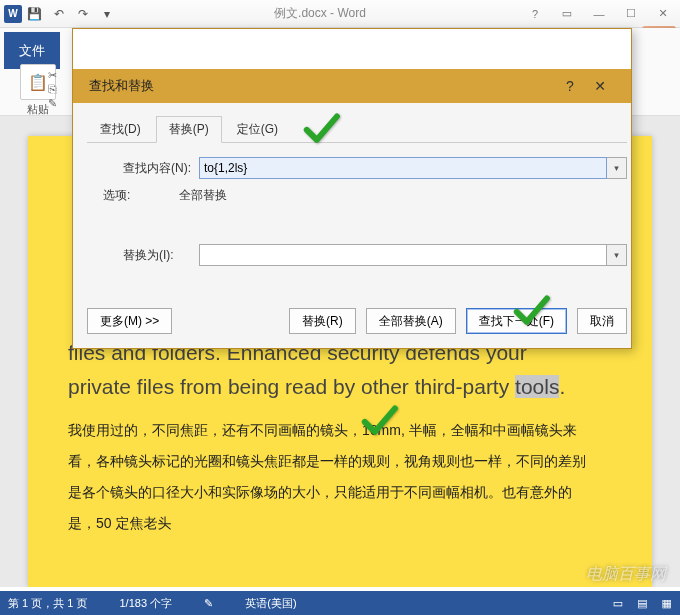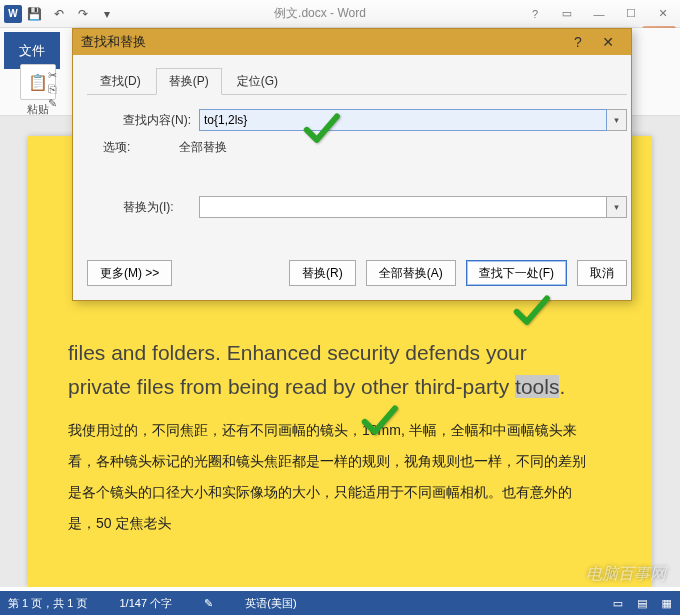--- a/index.html
+++ b/index.html
@@ -22,21 +22,21 @@
 .clipboard-group .grp { margin-top: 6px; color: #888; font-size: 10px; }
 .mini-icons { position: absolute; left: 48px; top: 40px; font-size: 11px; color: #666; line-height: 14px; }
 
 .page { position: absolute; top: 116px; left: 0; right: 0; bottom: 28px; background: #e9e9e9; padding: 20px 28px 0 28px; overflow: hidden; }
 .sheet { background: #fde047; width: 100%; height: 100%; padding: 200px 60px 30px 40px; box-shadow: 0 0 6px rgba(0,0,0,.2); font-size: 21px; color: #333; line-height: 1.6; }
 .sheet .english { color: #444; }
 .sheet .hl { background: #c8c8c8; }
 .sheet .chinese { font-size: 14px; color: #222; line-height: 2.2; margin-top: 12px; }
 
 .dialog { position: absolute; top: 28px; left: 72px; width: 560px; background: #fff; border: 1px solid #b88a28; box-shadow: 3px 3px 10px rgba(0,0,0,.25); z-index: 50; }
-.dlg-title { height: 26px; background: #d6a33a; display: flex; align-items: center; padding: 0 8px; color: #fff; font-size: 13px; }
+.dlg-title { height: 34px; background: #d6a33a; display: flex; align-items: center; padding: 0 16px; color: #fff; font-size: 13px; margin-top: 40px; }
 .dlg-title .t { flex: 1; color: #222; }
 .dlg-title .dbtn { width: 30px; height: 24px; display: flex; align-items: center; justify-content: center; color: #333; font-size: 14px; cursor: pointer; }
 .dlg-body { background: #f5f5f5; padding: 12px 4px 14px 14px; }
 .tabs { display: flex; gap: 2px; margin-bottom: 14px; border-bottom: 1px solid #ccc; }
 .tab { padding: 4px 12px; font-size: 12px; color: #333; border: 1px solid transparent; border-bottom: none; cursor: pointer; position: relative; top: 1px; }
 .tab.active { background: #f5f5f5; border-color: #ccc; border-bottom: 1px solid #f5f5f5; }
 .form-row { display: flex; align-items: center; margin-bottom: 8px; font-size: 12px; color: #333; }
 .form-row .lbl { width: 76px; margin-left: 36px; }
 .form-row .combo { flex: 1; display: flex; }
 .form-row .combo input { flex: 1; height: 22px; border: 1px solid #7a9fd4; padding: 0 4px; font-size: 12px; background: #e8f0fb; }
@@ -156,21 +156,21 @@
       <path d="M8 26 L20 38 L44 10"></path>
     </svg></div>
 <div class="check" style="top:400px;left:358px"><svg viewBox="0 0 50 50">
       <path d="M8 26 L20 38 L44 10"></path>
     </svg></div>
 
 <div class="watermark">电脑百事网</div>
 
 <div class="statusbar">
   <div class="sbtn">第 1 页，共 1 页</div>
-  <div class="sbtn">1/147 个字</div>
+  <div class="sbtn">1/183 个字</div>
   <div class="sbtn">✎</div>
   <div class="sbtn">英语(美国)</div>
   <div class="right">
     <div class="sbtn">▭</div>
     <div class="sbtn">▤</div>
     <div class="sbtn">▦</div>
   </div>
 </div>
 
 </body></html>

